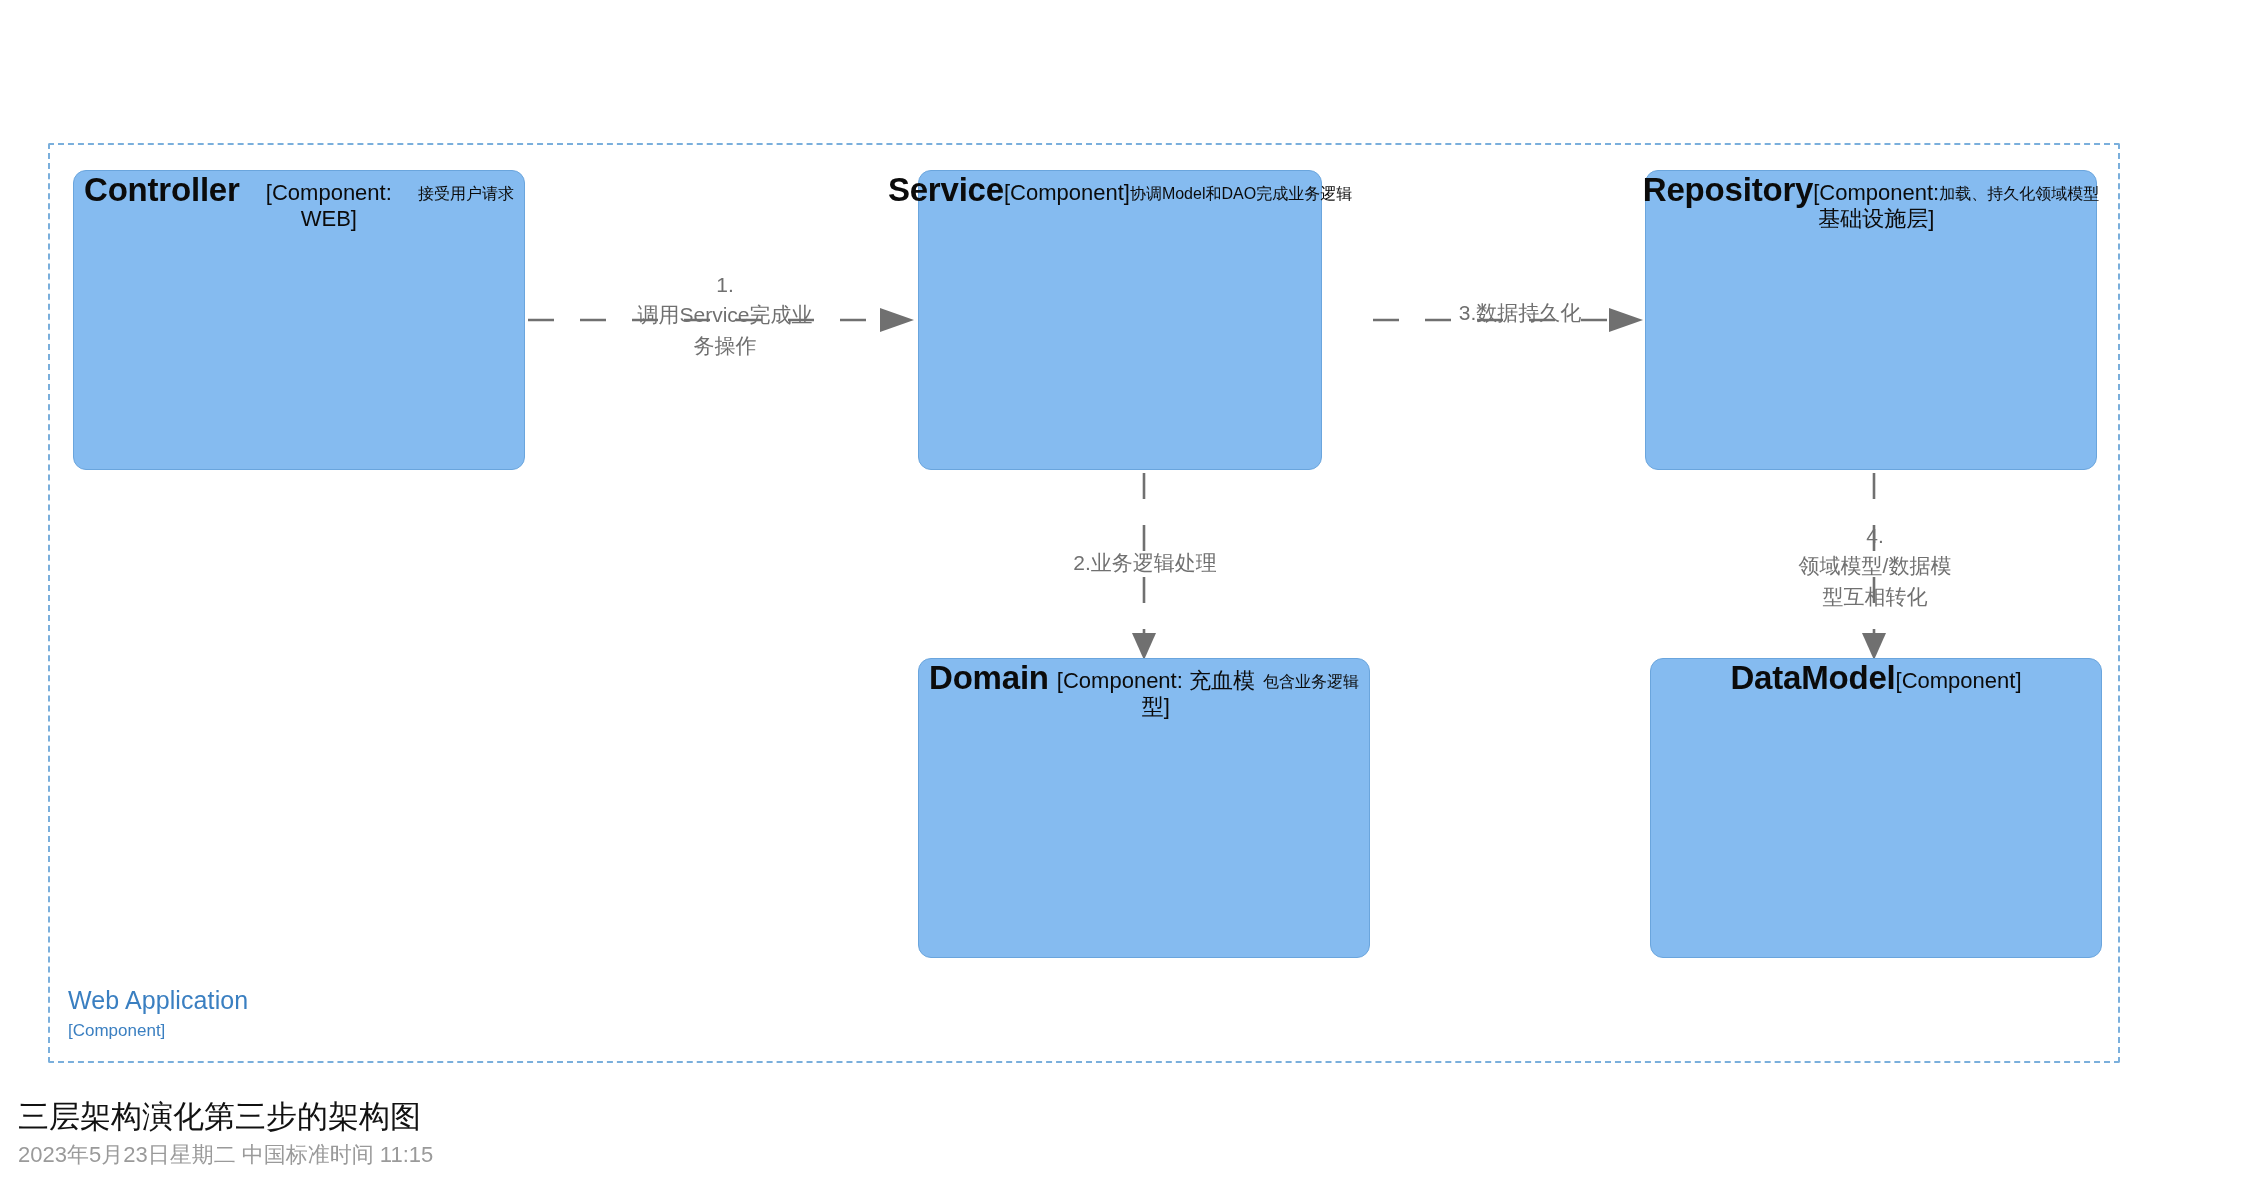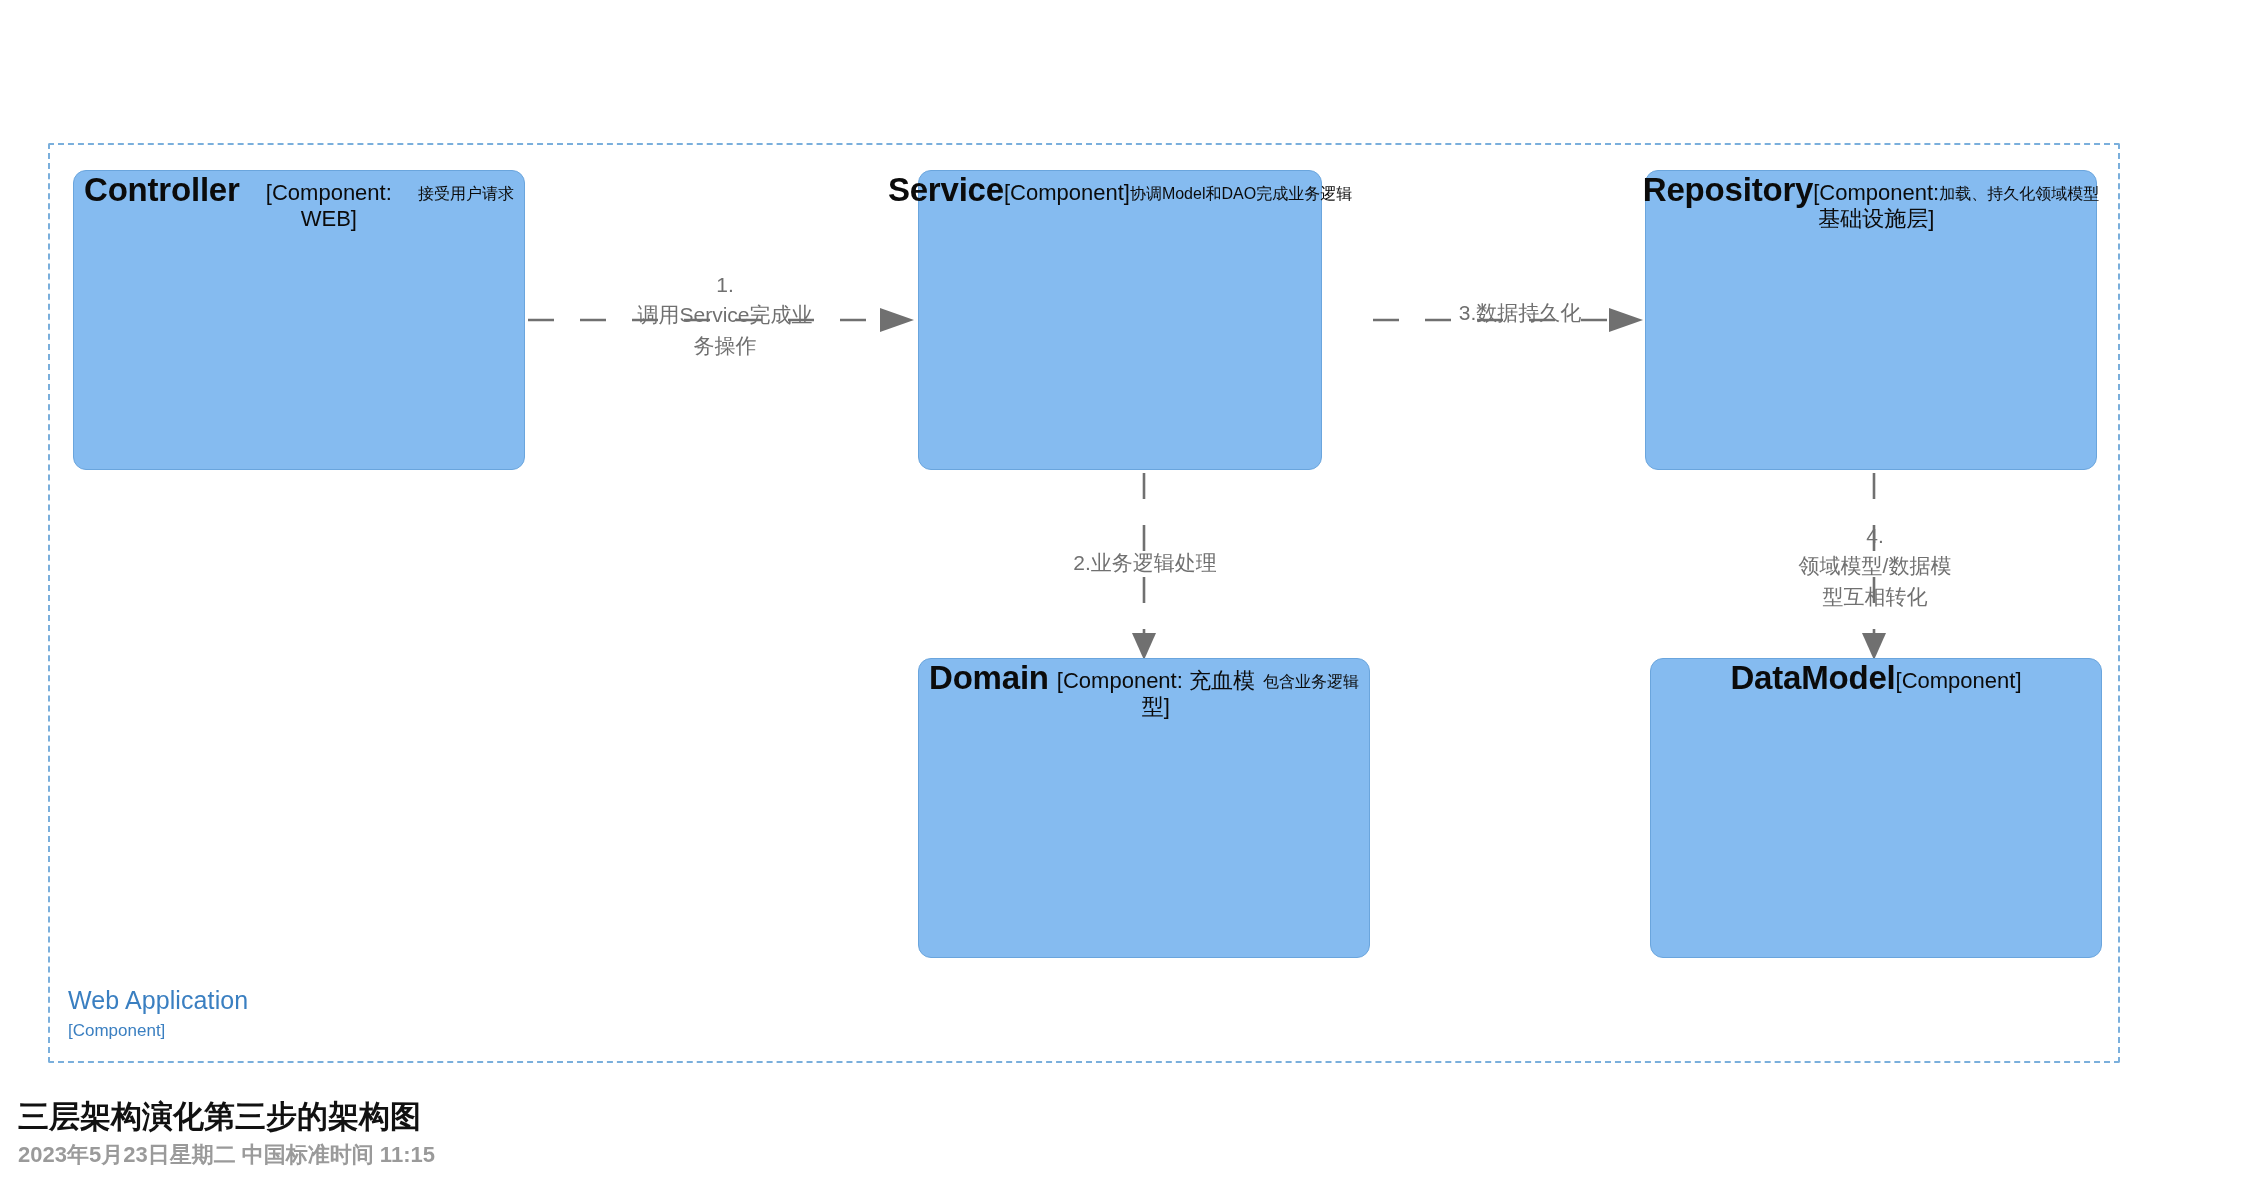--- a/index.html
+++ b/index.html
@@ -117,21 +117,20 @@
     pointer-events: none;
     overflow: visible;
   }
 
   
   .footer {
     position: absolute;
     left: 18px;
     top: 1098px;
     user-select: none;
-    font-weight: bold;
   }
   .footer .diagram-title {
     font-size: 31px;
     color: #111111;
     line-height: 1.2;
   }
   .footer .diagram-timestamp {
     font-size: 22px;
     color: #9a9a9a;
     margin-top: 7px;

